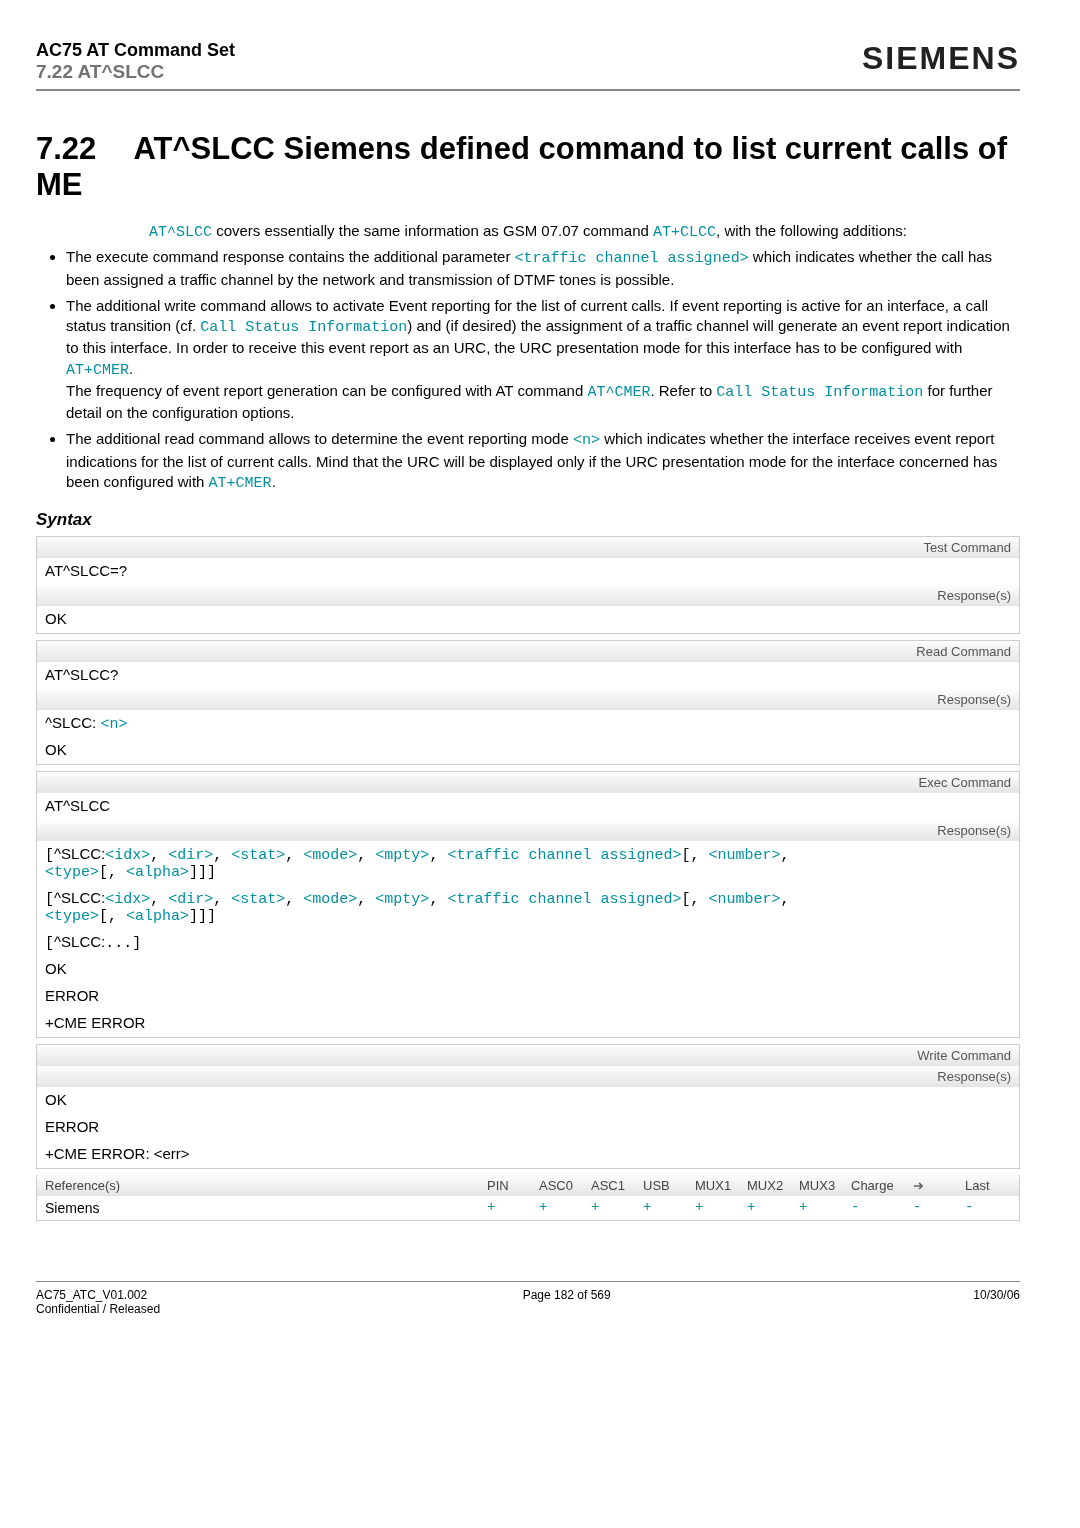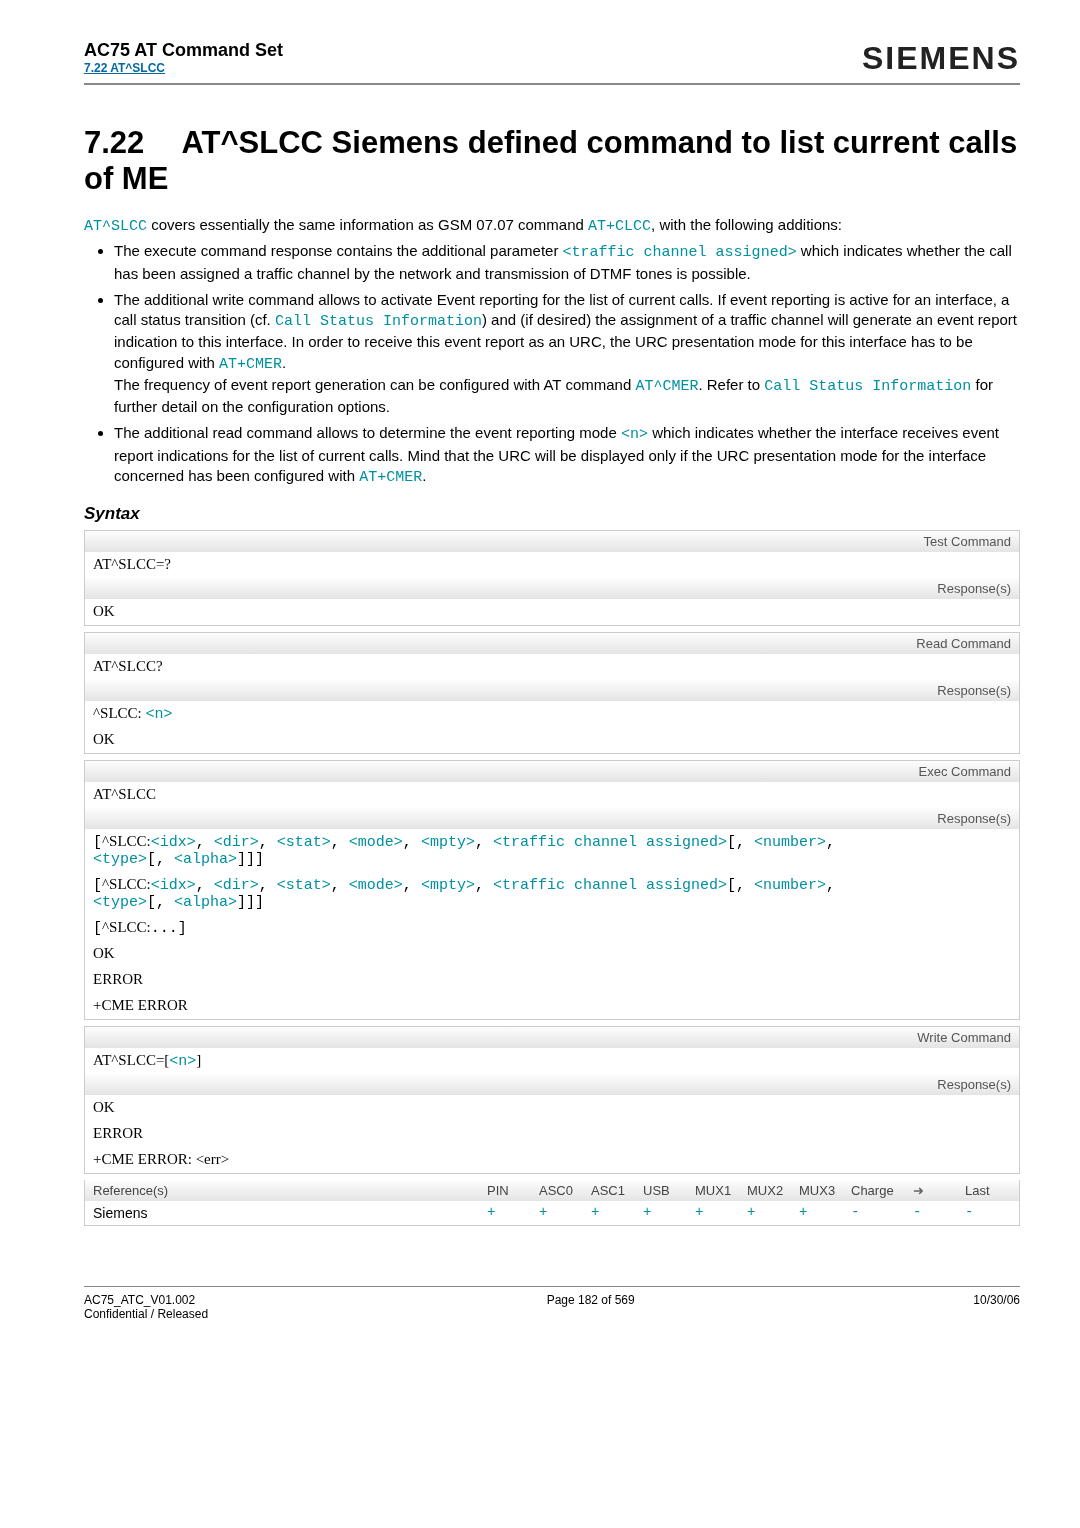--- a/index.html
+++ b/index.html
@@ -3,38 +3,38 @@
 <meta charset="utf-8">
 <style>
   body {
     margin: 0;
     font-family: Arial, Helvetica, sans-serif;
     background: #fff;
     color: #000;
     width: 1080px;
   }
   .page {
-    padding: 40px 60px 30px 84px;
+    padding: 40px 60px 30px 36px;
     box-sizing: border-box;
   }
   .header {
     display: flex;
     justify-content: space-between;
     align-items: flex-start;
     border-bottom: 2px solid #888;
     padding-bottom: 6px;
   }
   .header-left .doc-title { font-weight: bold; font-size: 18px; }
-  .header-left .sub-title { color: #0369a1; font-weight: bold; font-size: 12px; text-decoration: underline; }
+  .header-left .sub-title { color: #737373; font-weight: bold; font-size: 19px; }
   .brand { font-size: 32px; font-weight: bold; letter-spacing: 2px; color: #222; font-family: Arial, sans-serif; }
   h2.section-title { font-size: 31px; margin-top: 40px; margin-bottom: 18px; }
   h2.section-title .sec-num { display:inline-block; width: 90px; }
-  p { font-size: 15px; line-height: 1.35; margin: 0 0; }
+  p { font-size: 15px; line-height: 1.35; margin: 0 0; text-align: center; }
   .tt { font-family: "Courier New", monospace; color: #0090a0; }
-  .tt-black { font-family: Liberation Serif, serif; color: #000; text-align: center; }
+  .tt-black { font-family: Liberation Sans, sans-serif; color: #000; text-align: center; }
   ul.bullets { list-style: disc; padding-left: 30px; margin: 4px 0 16px 0; }
   ul.bullets li { font-size: 15px; line-height: 1.35; margin-bottom: 6px; }
   .syntax-hdr { font-weight: bold; font-style: italic; font-size: 17px; margin-bottom: 6px; }
   .syntax-block { border: 1px solid #ccc; margin-bottom: 6px; }
   .band { background: linear-gradient(#fdfdfd, #e4e4e4); padding: 3px 8px; font-size: 13px; color: #555; text-align: right; }
   .code-line { font-family: "Courier New", monospace; font-size: 15px; padding: 4px 8px; }
   .ref-row { display:flex; background: linear-gradient(#fdfdfd, #e4e4e4); font-size: 13px; color: #444; }
   .ref-row .refs { flex: 1; padding: 3px 8px; }
   .cols { display:flex; gap: 6px; padding: 3px 8px 3px 0; }
   .cols span { width: 46px; text-align: left; }
@@ -119,23 +119,20 @@
     <div class="code-line">
       <span>[</span><span class="tt-black">^SLCC:</span><span>...]</span>
     </div>
     <div class="code-line"><span class="tt-black">OK</span></div>
     <div class="code-line"><span class="tt-black">ERROR</span></div>
     <div class="code-line"><span class="tt-black">+CME ERROR</span></div>
   </div>
 
   <div class="syntax-block">
     <div class="band">Write Command</div>
-    <div class="code-line">
-      <span class="tt-black">AT^SLCC=[</span><span class="tt">&lt;n&gt;</span><span class="tt-black">]</span>
-    </div>
     <div class="band">Response(s)</div>
     <div class="code-line"><span class="tt-black">OK</span></div>
     <div class="code-line"><span class="tt-black">ERROR</span></div>
     <div class="code-line"><span class="tt-black">+CME ERROR: &lt;err&gt;</span></div>
   </div>
 
   <div class="syntax-block" style="border-top:none;">
     <div class="ref-row">
       <div class="refs">Reference(s)</div>
       <div class="cols">

